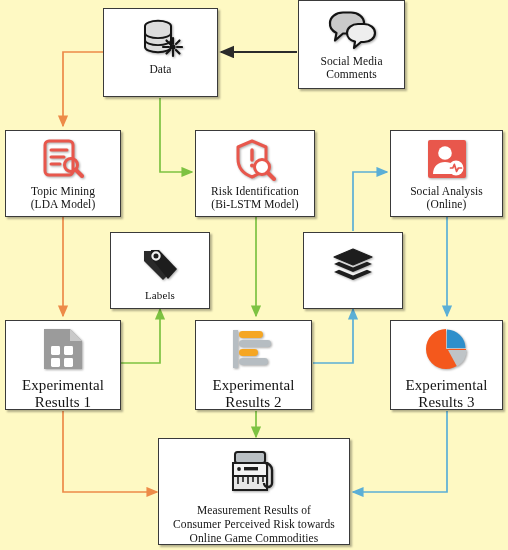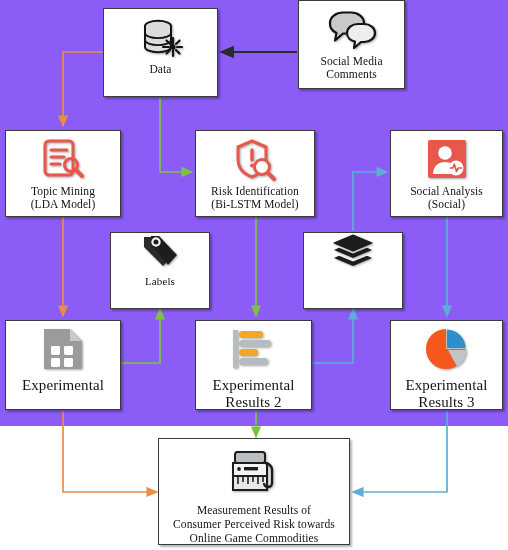--- a/index.html
+++ b/index.html
@@ -1,35 +1,35 @@
 <!DOCTYPE html>
 <html><head>
 <meta charset="utf-8">
 <style>
   html,body{margin:0;padding:0;background:#ffffff;}
   body{width:508px;height:550px;overflow:hidden;
        font-family:"Liberation Serif","DejaVu Serif",serif;}
-  #stage{position:relative;width:508px;height:426px;background:#8b5cf6;}
+  #stage{position:relative;width:508px;height:550px;background:#fef9c3;}
   svg#wires{position:absolute;left:0;top:0;width:508px;height:550px;}
 
   .node{position:absolute;box-sizing:border-box;background:#fff;
         border:1.6px solid #3a3a3a;display:flex;flex-direction:column;
         align-items:center;justify-content:flex-start;
         box-shadow:1.5px 1.5px 2px rgba(0,0,0,0.30);z-index:3;}
   .node .ico{display:flex;align-items:center;justify-content:center;
              width:100%;flex:0 0 auto;}
   .node .cap{width:100%;text-align:center;color:#141414;
              line-height:1.12;letter-spacing:.1px;}
 
   
   .r1{padding-top:7px;} .r1 .ico{height:44px;} .r1 .cap{font-size:11.5px;margin-top:3px;}
   
   .r2{padding-top:6px;} .r2 .ico{height:46px;} .r2 .cap{font-size:11.5px;margin-top:2px;}
   
-  .r3{padding-top:0;} .r3 .ico{height:40px;} .r3 .cap{font-size:11px;margin-top:2px;}
+  .r3{padding-top:14px;} .r3 .ico{height:40px;} .r3 .cap{font-size:11px;margin-top:2px;}
   
   .r4{padding-top:6px;} .r4 .ico{height:44px;} .r4 .cap{font-size:15px;margin-top:6px;}
   
   .r5{padding-top:9px;} .r5 .ico{height:52px;} .r5 .cap{font-size:11.5px;margin-top:3px;line-height:1.22;}
 
   .sh{filter:drop-shadow(1.6px 1.6px 1.1px rgba(0,0,0,.34));}
 </style>
 </head>
 <body>
 
@@ -156,21 +156,21 @@
       <svg width="44" height="44" viewBox="0 0 44 44" class="sh">
         <rect x="3" y="2" width="38" height="38" rx="2" fill="#E8574C"></rect>
         <circle cx="20" cy="15" r="6.8" fill="#fff"></circle>
         <path d="M8,36 c0,-8 5.5,-12 12,-12 c6.5,0 12,4 12,12 z" fill="#fff"></path>
         <circle cx="31" cy="30" r="7.5" fill="#fff"></circle>
         <path d="M25.5,30 h2.3 l1.6,-3.6 l2.2,7 l1.8,-3.4 h3.1" fill="none" stroke="#E8574C" stroke-width="1.7" stroke-linecap="round" stroke-linejoin="round"></path>
       </svg>
     </div>
     <div class="cap">
       <div>Social Analysis</div>
-      <div>(Social)</div>
+      <div>(Online)</div>
     </div>
   </div>
 
   <div class="node r3" style="left:110px;top:232px;width:100px;height:77px;">
     <div class="ico">
       <svg width="40" height="38" viewBox="0 0 40 38" class="sh">
         <path d="M4,13 L4,3 L14,3 L33,22 L23,32 z" fill="#2a2a2a"></path>
         <path d="M11,10 L11,2 L19,2 L37,21 L28,31 z" fill="#1d1d1d"></path>
         <circle cx="16" cy="8" r="3.6" fill="none" stroke="#f2f2f2" stroke-width="2.2"></circle>
       </svg>
@@ -198,20 +198,21 @@
         <path d="M4,2 H30 L42,14 V42 H4 z" fill="#9B9B9B"></path>
         <path d="M30,2 L42,14 H30 z" fill="#c9c9c9"></path>
         <rect x="11" y="19" width="9" height="9" rx="1.4" fill="#fff"></rect>
         <rect x="24" y="19" width="9" height="9" rx="1.4" fill="#fff"></rect>
         <rect x="11" y="31" width="9" height="9" rx="1.4" fill="#fff"></rect>
         <rect x="24" y="31" width="9" height="9" rx="1.4" fill="#fff"></rect>
       </svg>
     </div>
     <div class="cap">
       <div>Experimental</div>
+      <div>Results 1</div>
     </div>
   </div>
 
   <div class="node r4" style="left:195px;top:320px;width:117px;height:90px;">
     <div class="ico">
       <svg width="48" height="42" viewBox="0 0 48 42" class="sh">
         <rect x="3" y="2" width="5" height="38" fill="#b6bdc2"></rect>
         <rect x="9" y="3" width="24" height="7" rx="3.4" fill="#F5A623"></rect>
         <rect x="9" y="12" width="32" height="7" rx="3.4" fill="#b6bdc2"></rect>
         <rect x="9" y="21" width="19" height="7" rx="3.4" fill="#F5A623"></rect>

